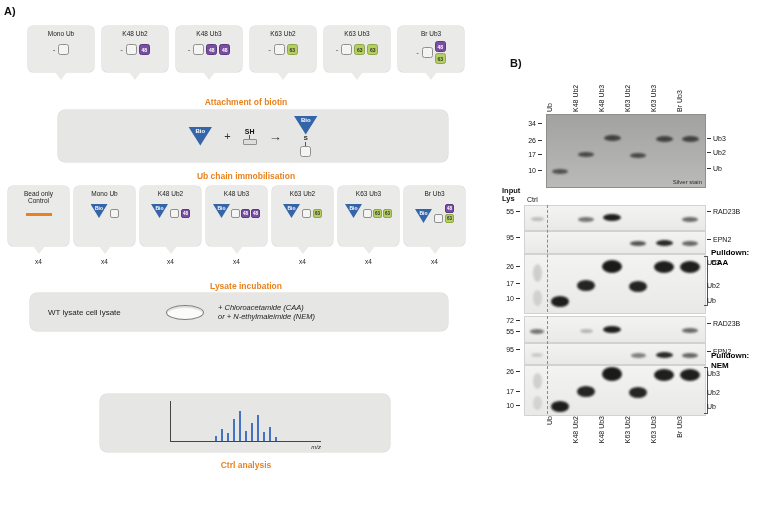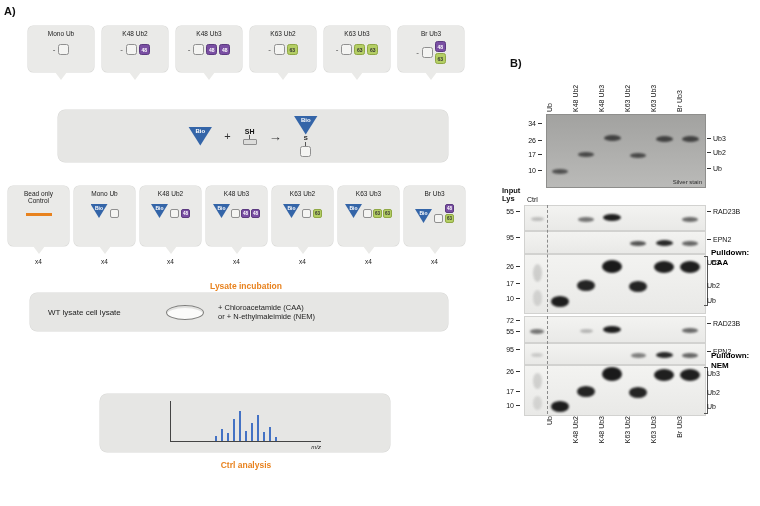--- a/index.html
+++ b/index.html
@@ -29,21 +29,21 @@
   .tri-m{width:24px;height:19px;} .tri-m i{font-size:6px;}
   .tri-s{width:17px;height:14px;flex:0 0 auto;} .tri-s i{font-size:5px;top:1px;}
   .shgrp,.prodgrp{display:inline-flex;flex-direction:column;align-items:center;}
   .shtxt{font-size:7px;font-weight:bold;} .stxt{font-size:6px;font-weight:bold;line-height:7px;}
   .vline{width:1px;height:4px;background:#555;}
   .ubar{width:12px;height:4px;background:#DDDDDB;border:1px solid #909090;border-radius:1px;}
   .op{font-size:11px;color:#333;} .arrow{font-size:13px;}
   .lysbox{display:flex;align-items:center;gap:14px;padding:0 18px;}
   .lys-left{font-size:8px;width:104px;color:#222;}
   .dish{width:36px;height:13px;border-radius:50%;background:#FBFBFA;border:1px solid #7F7F7D;box-shadow:inset 0 2px 0 #E2E2E0;flex:0 0 auto;}
-  .lys-right{font-size:7.5px;line-height:9.5px;color:#222;}
+  .lys-right{font-size:7.5px;line-height:9.5px;color:#222;font-style:italic;}
   .spec{position:absolute;left:70px;top:7px;width:150px;height:40px;border-left:1px solid #444;border-bottom:1px solid #444;}
   #ms-bars{position:absolute;left:6px;right:6px;top:0;bottom:0;display:flex;align-items:flex-end;justify-content:center;gap:4px;}
   .msbar{width:2px;background:#4472C4;}
   .mz{position:absolute;right:0;bottom:-9px;font-size:6px;font-style:italic;color:#222;}
   
   #input-bait{position:absolute;left:546px;top:50px;width:158px;text-align:center;font-size:8.5px;font-weight:bold;}
   .vlab{position:absolute;width:58px;height:10px;font-size:7px;line-height:10px;white-space:nowrap;transform:rotate(-90deg);transform-origin:0 100%;color:#111;}
   .vlab.bot{text-align:right;}
   .gel{position:absolute;background:linear-gradient(180deg,#A2A2A0,#BABAB8);border:1px solid #8E8E8C;overflow:hidden;}
   .blot{position:absolute;background:linear-gradient(180deg,#F3F3F1,#E9E9E7);border:1px solid #D2D2D0;overflow:hidden;}
@@ -114,20 +114,21 @@
     <div class="chain" style="margin-top:4px">
         <span class="dash">-</span>
         <span class="ubsq"></span>
         <span class="bcol">
           <span class="ubsq k48">48</span>
           <span class="ubsq k63">63</span>
         </span>
       </div>
   </div>
 
+  <div class="stage-h" style="top:97px">Attachment of biotin</div>
 
   <div class="gbox" style="left:58px;top:110px;width:390px;height:52px">
     <div class="biorow">
       <span class="tri tri-m">
           <i>Bio</i>
         </span>
       <span class="op">+</span>
       <span class="shgrp">
         <span class="shtxt">SH</span>
         <span class="vline"></span>
@@ -138,20 +139,21 @@
         <span class="tri tri-m">
             <i>Bio</i>
           </span>
         <span class="stxt">S</span>
         <span class="vline"></span>
         <span class="ubsq"></span>
       </span>
     </div>
   </div>
 
+  <div class="stage-h" style="top:171px">Ub chain immobilisation</div>
 
   <div class="card" style="left:8px;top:186px;width:61px;height:60px">
     <div class="clabel">Bead only</div>
     <div class="clabel" style="padding-top:0">Control</div>
     <div class="beadline"></div>
   </div>
   <div class="card" style="left:74px;top:186px;width:61px;height:60px">
     <div class="clabel">Mono Ub</div>
     <div class="immrow">
         <span class="tri tri-s">

